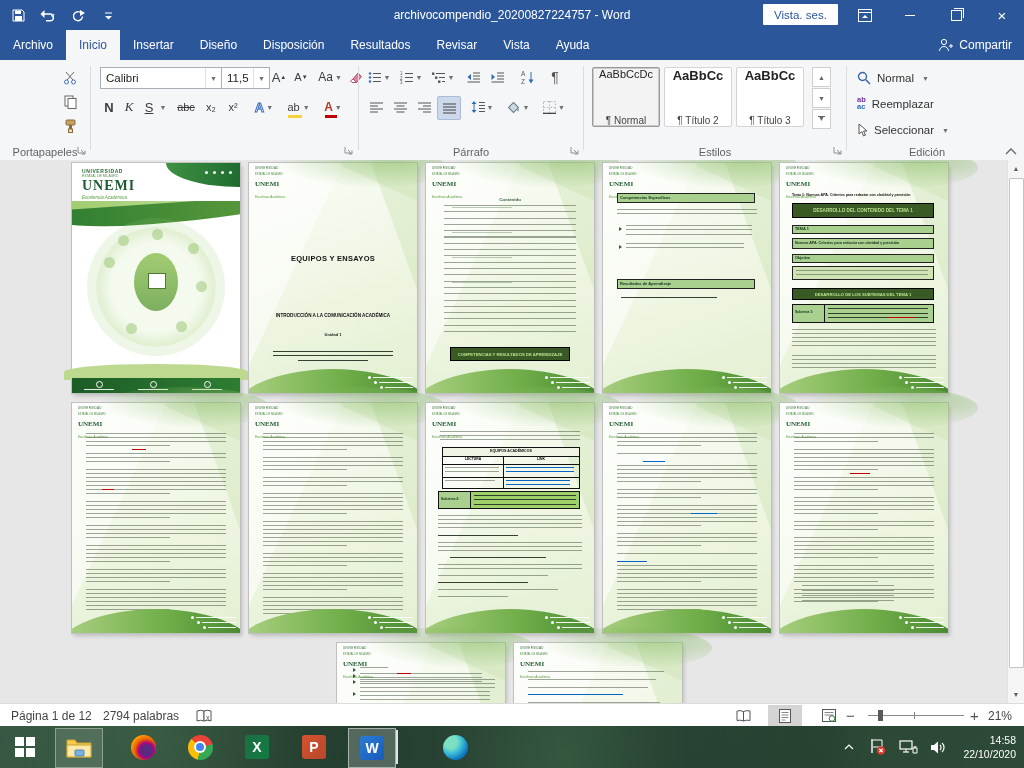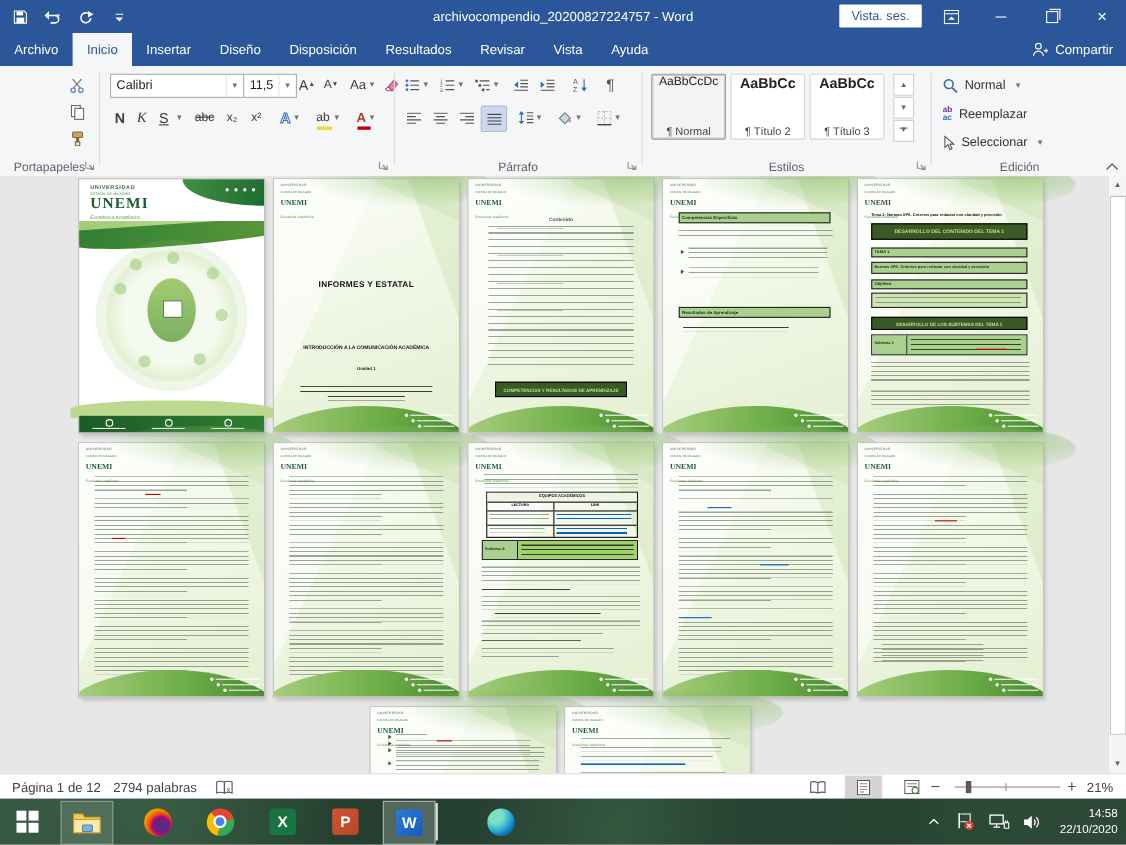--- a/index.html
+++ b/index.html
@@ -479,21 +479,21 @@
     </div>
     <div class="page pg-green" style="left: 249px; top: 3px;">
       <div class="shard"></div>
       <div class="phw"></div>
       <div class="pe" style="left: 6px; top: 4px; width: 48px;">
         <div class="tinytx" style="left: 0px; top: 0px; font-size: 3px; letter-spacing: 0.3px; color: rgb(46, 107, 52); position: relative;">UNIVERSIDAD</div>
         <div class="tinytx" style="left: 0px; top: 3.5px; font-size: 2.6px; color: rgb(74, 140, 63); position: relative;">ESTATAL DE MILAGRO</div>
         <div class="tinytx" style="left: 0px; top: 6.5px; font-size: 7px; font-weight: bold; font-family: &quot;Liberation Serif&quot;, serif; color: rgb(35, 92, 49); position: relative;">UNEMI</div>
         <div class="tinytx" style="left: 0px; top: 15px; font-size: 3px; font-style: italic; color: rgb(90, 156, 63); position: relative;">Excelencia Académica</div>
       </div>
-      <div class="tinytx" style="left: 0px; top: 92px; width: 168px; text-align: center; font-size: 7.5px; font-weight: bold; color: rgb(17, 17, 17); letter-spacing: 0.3px;">INFORMES Y ESTATAL</div>
+      <div class="tinytx" style="left: 0px; top: 92px; width: 168px; text-align: center; font-size: 7.5px; font-weight: bold; color: rgb(17, 17, 17); letter-spacing: 0.3px;">EQUIPOS Y ENSAYOS</div>
       <div class="tinytx" style="left: 0px; top: 150px; width: 168px; text-align: center; font-size: 4.6px; font-weight: bold; color: rgb(17, 17, 17);">INTRODUCCIÓN A LA COMUNICACIÓN ACADÉMICA</div>
       <div class="tinytx" style="left: 0px; top: 170px; width: 168px; text-align: center; font-size: 4px; font-weight: bold; color: rgb(34, 34, 34);">Unidad 1</div>
       <div class="sim" style="left: 24px; top: 188px; width: 120px; height: 8px; background-image: repeating-linear-gradient(rgba(35, 50, 35, 0.92) 0px, rgba(35, 50, 35, 0.92) 1px, transparent 1px, transparent 4px);"></div>
       <div class="sim" style="left: 49px; top: 197px; width: 70px; height: 4px; background-image: repeating-linear-gradient(rgba(35, 50, 35, 0.92) 0px, rgba(35, 50, 35, 0.92) 1px, transparent 1px, transparent 4px);"></div>
       <div class="pfoot">
         <div class="pfw"></div>
         <div class="fdot" style="right: 46px; bottom: 14px;"></div>
         <div class="fline" style="right: 4px; bottom: 15px; width: 40px;"></div>
         <div class="fdot" style="right: 40px; bottom: 9px;"></div>
         <div class="fline" style="right: 4px; bottom: 10px; width: 34px;"></div>

